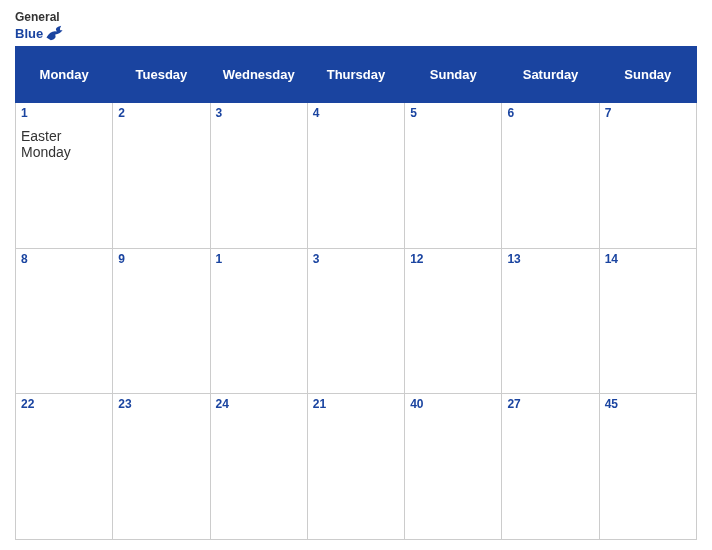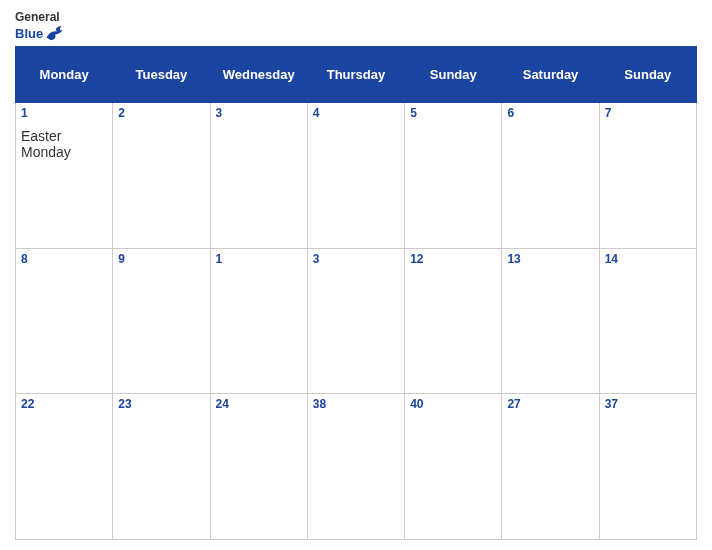--- a/index.html
+++ b/index.html
@@ -183,26 +183,26 @@
         <td>
           <span class="day-number">22</span>
         </td>
         <td>
           <span class="day-number">23</span>
         </td>
         <td>
           <span class="day-number">24</span>
         </td>
         <td>
-          <span class="day-number">38</span>
+          <span class="day-number">21</span>
         </td>
         <td>
           <span class="day-number">40</span>
         </td>
         <td>
           <span class="day-number">27</span>
         </td>
         <td>
-          <span class="day-number">37</span>
+          <span class="day-number">45</span>
         </td>
       </tr>
     </tbody>
 </table>
 
 </body></html>

